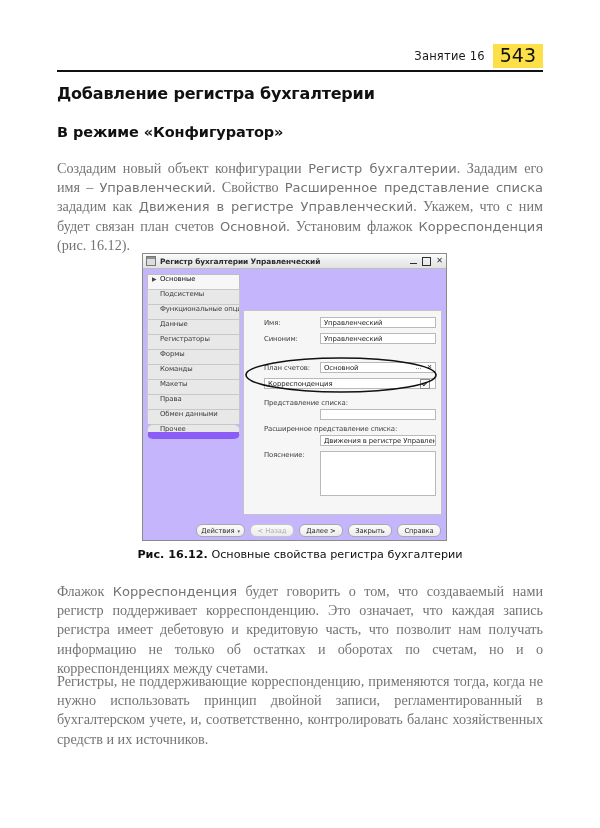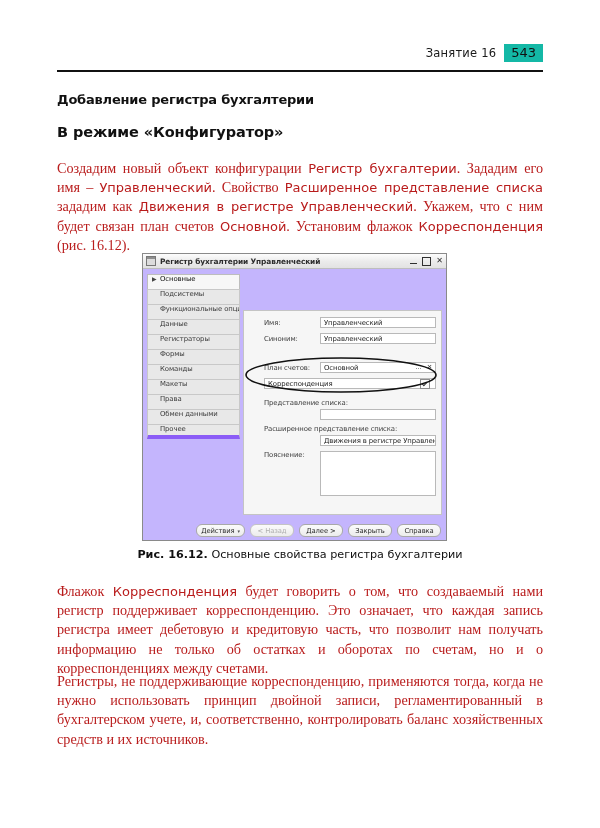--- a/index.html
+++ b/index.html
@@ -37,47 +37,47 @@
   }
   .running-head-text {
     font-family: "DejaVu Sans", sans-serif;
     font-size: 11.5px;
     letter-spacing: .2px;
     color: #1a1a1a;
     margin-right: 8px;
     white-space: nowrap;
   }
   .page-number-box {
-    background: #14b8a6;
+    background: #fde047;
     color: #111;
     font-family: "DejaVu Sans", sans-serif;
-    font-size: 13px;
+    font-size: 19px;
     font-weight: 400;
     padding: 2px 7px 3px 7px;
     line-height: 1;
     min-width: 24px;
     text-align: center;
   }
   .head-rule {
     position: absolute;
     left: 57px;
     top: 70px;
     width: 486px;
     height: 2px;
     background: #111;
   }
 
   
   .h1 {
     position: absolute;
     left: 57px;
-    top: 92px;
+    top: 84px;
     font-family: "DejaVu Sans", sans-serif;
     font-weight: bold;
-    font-size: 13px;
+    font-size: 16px;
     letter-spacing: -0.2px;
     color: #111;
   }
   .h2 {
     position: absolute;
     left: 57px;
     top: 124px;
     font-family: "DejaVu Sans", sans-serif;
     font-weight: bold;
     font-size: 14.5px;
@@ -87,21 +87,21 @@
 
   
   .para {
     position: absolute;
     left: 57px;
     width: 486px;
     font-family: "Liberation Serif", serif;
     font-size: 14.2px;
     line-height: 19.2px;
     text-align: justify;
-    color: #b91c1c;
+    color: #737373;
   }
   .para .sans {
     font-family: "DejaVu Sans", sans-serif;
     font-size: 13px;
   }
   .p1 { top: 159px; }
   .p2 { top: 582px; }
   .p3 { top: 672px; }
 
   
@@ -193,21 +193,21 @@
     box-sizing: border-box;
     font-size: 6.9px;
     color: #3a3a3a;
     display: flex;
     align-items: flex-start;
     padding-left: 12px;
     letter-spacing: -0.1px;
     white-space: nowrap;
     overflow: hidden;
   }
-  .tab:last-child { border-bottom: 4px solid #8b5cf6; }
+  .tab:last-child { border-bottom: 7px solid #8b5cf6; border-radius: 6px; }
   .tab.selected {
     background: #f7f7f7;
     border-color: #bdbdbd;
     color: #111;
     font-weight: normal;
   }
   .tab .arrow {
     position: absolute;
     left: 4px;
     font-size: 6px;

